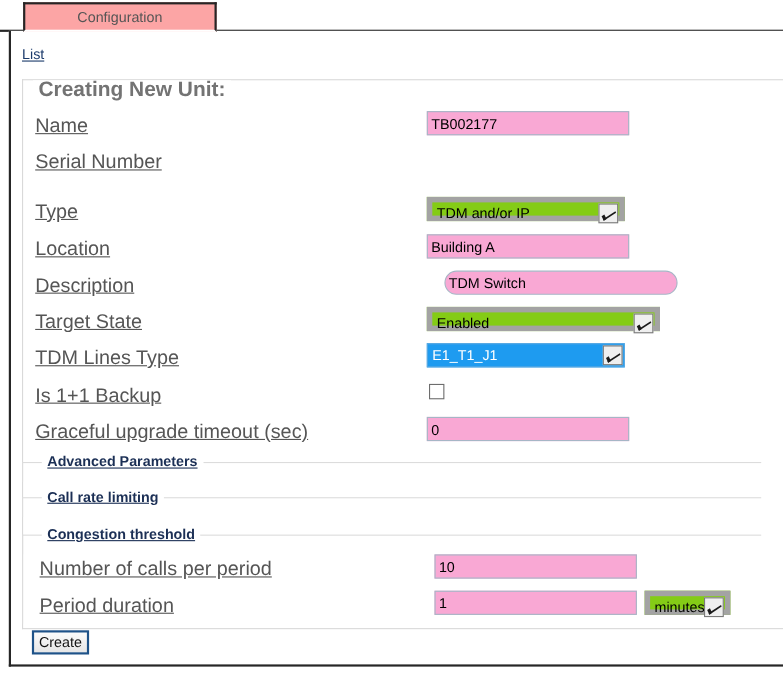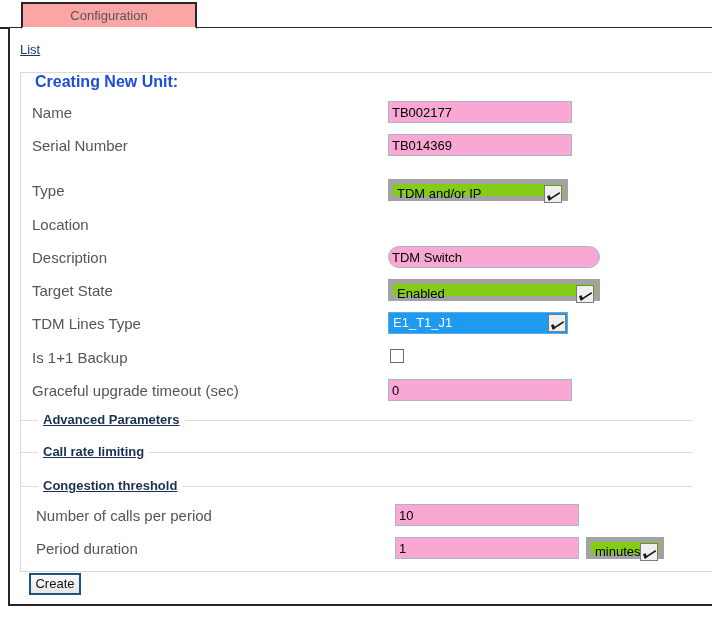--- a/index.html
+++ b/index.html
@@ -76,40 +76,41 @@
     width: 692px;
     height: 500px;
     border: 1px solid #d9d9d9;
     border-right: 0;
   }
   .main-legend {
     position: absolute;
     left: 30px; top: 73px;
     background: #ffffff;
     padding: 0 5px;
-    font-size: 16px;
+    font-size: 19px;
     font-weight: bold;
-    color: #1d4ed8;
+    color: #737373;
     line-height: 18px;
   }
 
   
   .row {
     position: absolute;
     left: 0;
     width: 692px;
     height: 26px;
   }
   .lbl {
     position: absolute;
     left: 32px;
     top: 3px;
-    font-size: 15px;
+    font-size: 18px;
     color: #555555;
     white-space: nowrap;
+    text-decoration: underline;
   }
   .lbl.indent { left: 36px; }
 
   input[type=text].tin {
     position: absolute;
     height: 22px;
     padding: 0 3px;
     font-size: 13px;
     font-family: "Liberation Sans", sans-serif;
     color: #000000;
@@ -228,38 +229,38 @@
   <div class="main-fieldset"></div>
   <div class="main-legend">Creating New Unit:</div>
 
   <div class="row" style="top:101px;">
     <span class="lbl">Name</span>
     <input type="text" class="tin" style="left: 388px; top: 0px; width: 184px;" value="TB002177">
   </div>
 
   <div class="row" style="top:134px;">
     <span class="lbl">Serial Number</span>
-    <input type="text" class="tin" style="left: 388px; top: 0px; width: 184px;" value="TB014369">
   </div>
 
   <div class="row" style="top:179px;">
     <span class="lbl">Type</span>
     <div class="sel" style="left:388px; top:0; width:180px;">
       <span class="seltext">TDM and/or IP</span>
       <span class="selbtn"></span>
     </div>
   </div>
 
   <div class="row" style="top:213px;">
     <span class="lbl">Location</span>
+    <input type="text" class="tin" style="left: 388px; top: 0px; width: 184px;" value="Building A">
   </div>
 
   <div class="row" style="top:246px;">
     <span class="lbl">Description</span>
-    <input type="text" class="tin" style="left: 388px; top: 0px; width: 212px; border-radius: 11px;" value="TDM Switch">
+    <input type="text" class="tin" style="left: 404px; top: 0px; width: 212px; border-radius: 11px;" value="TDM Switch">
   </div>
 
   <div class="row" style="top:279px;padding-left:11px;">
     <span class="lbl">Target State</span>
     <div class="sel" style="left:388px; top:0; width:212px;">
       <span class="seltext">Enabled</span>
       <span class="selbtn"></span>
     </div>
   </div>
 

